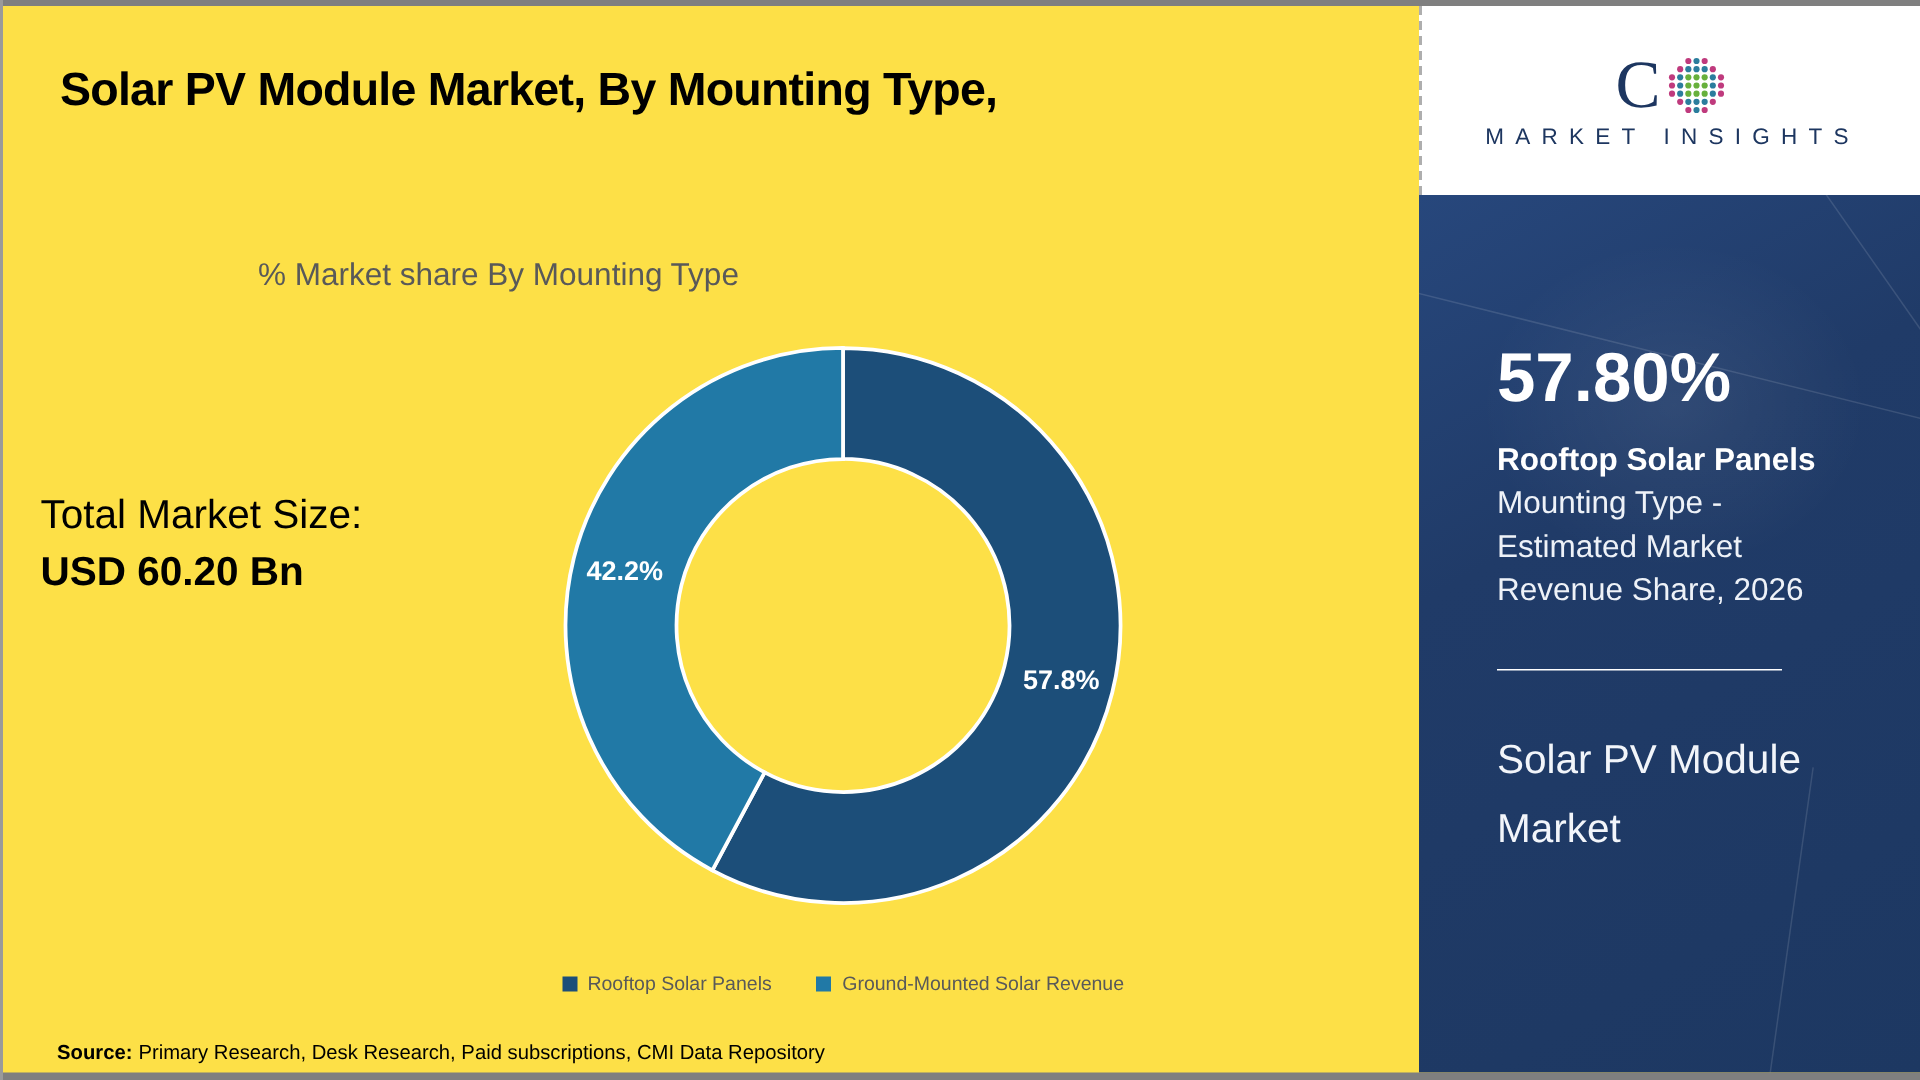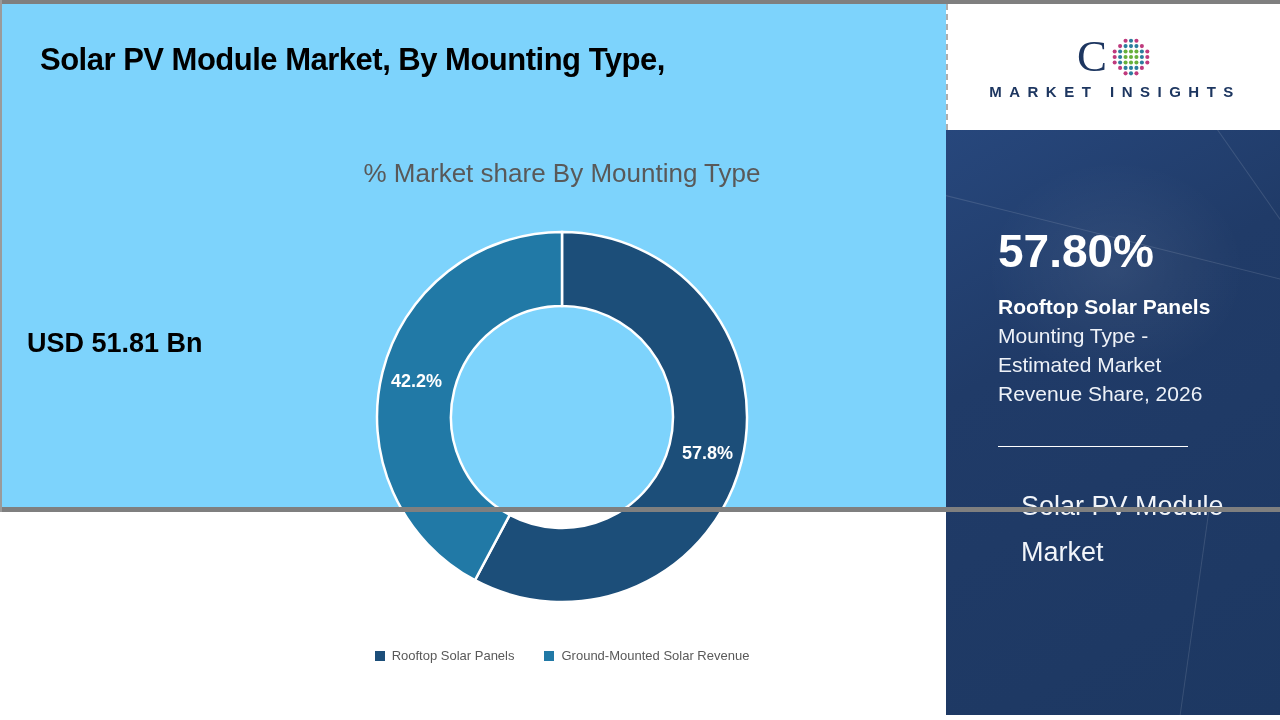--- a/index.html
+++ b/index.html
@@ -1,30 +1,30 @@
 <!DOCTYPE html>
 <html><head>
 <meta charset="utf-8">
 <style>
   * { margin:0; padding:0; box-sizing:border-box; }
   html,body { width:1280px; height:720px; overflow:hidden; background:#fff;
               font-family:"Liberation Sans", sans-serif; }
-  .page { position:relative; width:1280px; height:512px; background:#7dd3fc;
+  .page { position:relative; width:1280px; height:720px; background:#fde047;
           border-left:2px solid #9a9a9a; }
 
   .top-bar { position:absolute; top:0; left:0; width:1280px; height:4px; background:#7f7f7f; }
   .bottom-bar { position:absolute; bottom:0; left:0; width:1280px; height:5px; background:#7f7f7f; }
 
   
   .title { position:absolute; left:38px; top:34px; width:860px; color:#000;
            font-size:31px; font-weight:700; letter-spacing:-0.5px; line-height:52px; }
 
   
-  .chart-subtitle { position:absolute; left:170px; top:158px; width:780px; text-align:center;
-                    color:#595959; font-size:26px; font-weight:400; }
+  .chart-subtitle { position:absolute; left:170px; top:172px; width:780px; text-align:left;
+                    color:#595959; font-size:21px; font-weight:400; }
 
   
   .total-block { position:absolute; left:25px; top:324px; }
   .total-label { font-size:27px; color:#000; font-weight:400; line-height:38px; }
   .total-value { font-size:27px; color:#000; font-weight:700; line-height:38px; }
 
   
   .donut-wrap { position:absolute; left:340px; top:197px; width:440px; height:440px; }
   .slice-label { font-family:"Liberation Sans", sans-serif; font-size:18px; font-weight:700;
                  fill:#ffffff; text-anchor:middle; }
@@ -43,53 +43,54 @@
 
   
   .logo-panel { position:absolute; left:944px; top:4px; width:336px; height:126px;
                 background:#fff; border-left:2px dashed #aeaeae;
                 display:flex; flex-direction:column; align-items:center; justify-content:center; }
   .logo-main { display:flex; align-items:center; color:#1d3660;
                font-family:"Liberation Serif", serif; font-size:45px; font-weight:400;
                letter-spacing:2px; line-height:1; }
   .logo-globe { width:42px; height:42px; margin:0 1px; }
   .logo-sub { margin-top:4px; color:#1d3660; font-size:15px; letter-spacing:7.5px;
-              font-family:"Liberation Sans", sans-serif; font-weight:700;text-align:center; }
+              font-family:"Liberation Sans", sans-serif; font-weight:400;text-align:center; }
 
   
   .sidebar { position:absolute; left:944px; top:130px; width:336px; height:585px;
              background:linear-gradient(150deg, #27477c 0%, #203b68 35%, #1d3862 100%);
              color:#fff; padding:98px 56px 0 52px; overflow:hidden; }
   .map-line { position:absolute; background:rgba(255,255,255,0.12); pointer-events:none; }
   .ml1 { width:420px; height:1px; top:110px; left:-30px; transform:rotate(14deg); }
   .ml2 { width:300px; height:1px; top:40px; left:150px; transform:rotate(55deg); }
   .ml3 { width:1px; height:320px; top:380px; left:240px; transform:rotate(8deg); }
   .map-patch { position:absolute; width:260px; height:220px; top:30px; left:40px;
                background:radial-gradient(ellipse at center, rgba(255,255,255,0.07), transparent 70%);
                pointer-events:none; }
   .stat-value { font-size:46px; font-weight:700; line-height:1.0; }
   .stat-title { margin-top:18px; font-size:21px; font-weight:700; line-height:29px; }
   .stat-desc  { font-size:21px; font-weight:400; line-height:29px; color:#eef2f8; }
   .sidebar-rule { margin-top:38px; width:190px; height:1px; background:#ffffff; border:none; }
-  .sidebar-title { margin-top:36px; font-size:27px; font-weight:400; line-height:46px; color:#f2f5fa;margin-left:23px; }
+  .sidebar-title { margin-top:36px; font-size:27px; font-weight:400; line-height:46px; color:#f2f5fa; }
 </style>
 </head>
 <body>
 
 <div class="page">
   <div class="top-bar"></div>
 
   <div class="title">
     <div>Solar PV Module Market, By Mounting Type,</div>
   </div>
 
   <div class="chart-subtitle">% Market share By Mounting Type</div>
 
   <div class="total-block">
-    <div class="total-value">USD 51.81 Bn</div>
+    <div class="total-label">Total Market Size:</div>
+    <div class="total-value">USD 60.20 Bn</div>
   </div>
 
   <div class="donut-wrap">
     <svg id="donut-svg" width="440" height="440" viewBox="0 0 440 440">
         <path d="M 220 35 A 185 185 0 1 1 132.91977254941355 383.2238768904664 L 167.75186352964812 317.93432613427984 A 111 111 0 1 0 220 109 Z" fill="#1c4e79" stroke="#ffffff" stroke-width="2.5"></path>
         <text x="365.5189894735159" y="262.3898846193111" class="slice-label">57.8%</text>
         <path d="M 132.91977254941355 383.2238768904664 A 185 185 0 0 1 219.99999999999994 35 L 219.99999999999997 109 A 111 111 0 0 0 167.75186352964812 317.93432613427984 Z" fill="#2179a6" stroke="#ffffff" stroke-width="2.5"></path>
         <text x="74.48101052648408" y="189.61011538068908" class="slice-label">42.2%</text>
       </svg>
   </div>
@@ -98,20 +99,23 @@
     <div class="legend-item">
       <span class="legend-swatch" style="background-color: rgb(28, 78, 121);"></span>
       <span class="legend-label">Rooftop Solar Panels</span>
     </div>
     <div class="legend-item">
       <span class="legend-swatch" style="background-color: rgb(33, 121, 166);"></span>
       <span class="legend-label">Ground-Mounted Solar Revenue</span>
     </div>
   </div>
 
+  <div class="source-line">
+    <span class="source-label">Source:</span><span class="source-text">Primary Research, Desk Research, Paid subscriptions, CMI Data Repository</span>
+  </div>
 
   <div class="logo-panel">
     <div class="logo-main">
       <span>C</span>
       <svg id="logo-globe" class="logo-globe" viewBox="0 0 44 44">
           <circle cx="4.899999999999999" cy="16.3" r="2.15" fill="#bf3a7d"></circle>
           <circle cx="4.899999999999999" cy="22" r="2.15" fill="#bf3a7d"></circle>
           <circle cx="4.899999999999999" cy="27.7" r="2.15" fill="#bf3a7d"></circle>
           <circle cx="10.6" cy="10.6" r="2.15" fill="#bf3a7d"></circle>
           <circle cx="10.6" cy="16.3" r="2.15" fill="#2b7d9d"></circle>

